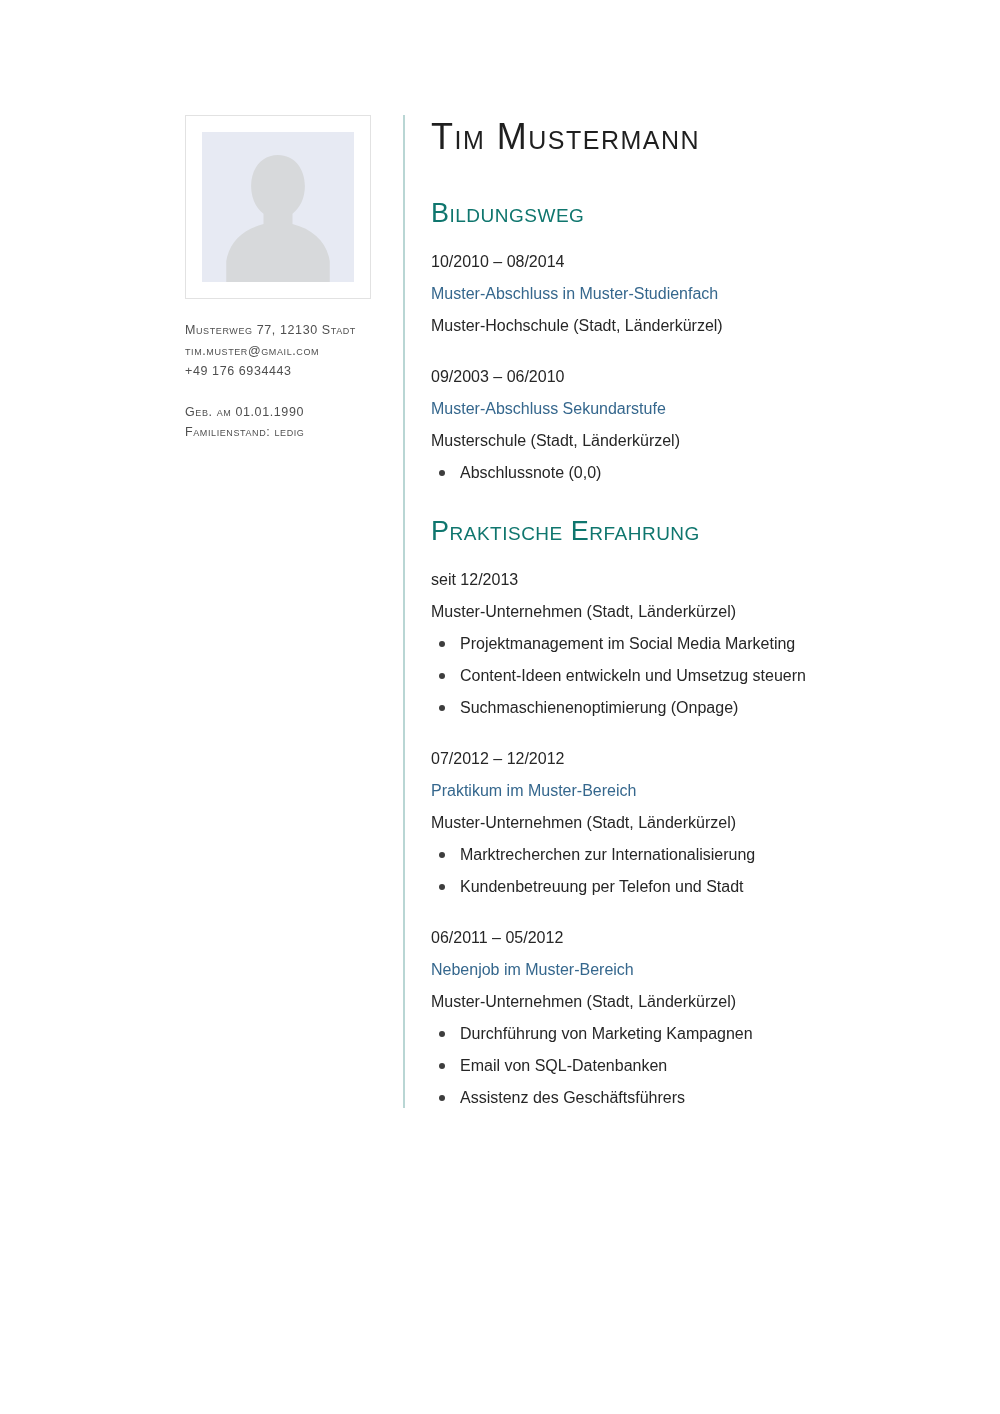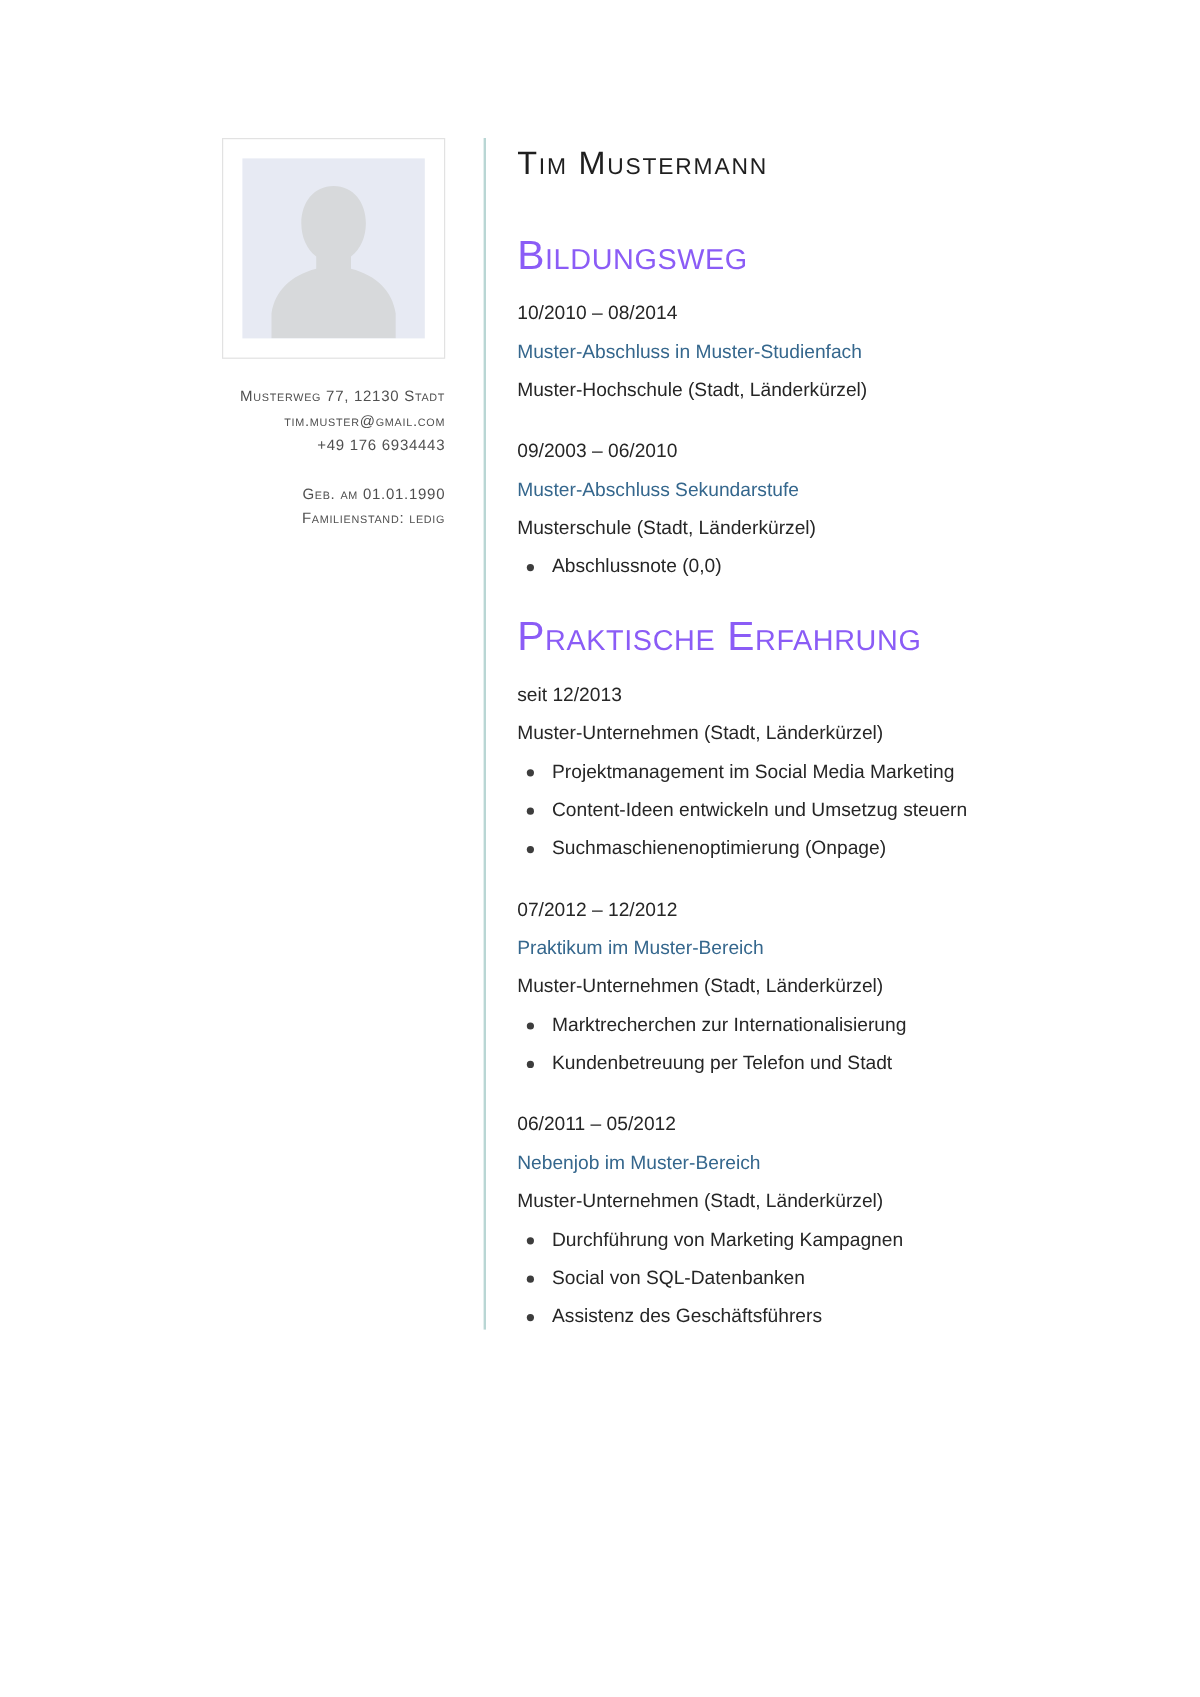--- a/index.html
+++ b/index.html
@@ -33,53 +33,52 @@
     height: 100%;
     background: var(--color-photo_bg, #e7eaf3);
     overflow: hidden;
     display: flex;
     align-items: flex-end;
     justify-content: center;
   }
   .photo svg { width: 100%; height: 92%; color: var(--color-photo_silhouette, #d7d9db); display: block; }
   .contact {
     margin-top: 21px;
-    text-align: right;
     font-size: 12.5px;
     letter-spacing: 0.6px;
     line-height: 20.5px;
     font-variant: small-caps;
     color: var(--color-muted_text, #4f4f4f);
   }
   .contact-group2 { margin-top: 20px; }
   
   .right-col {
     flex: 1;
     margin-left: 32px;
     margin-right: 165px;
     border-left: 2px solid var(--color-accent_line, #b9d6d4);
     padding-left: 26px;
     overflow: hidden;
   }
   .name {
-    font-size: 27px;
+    font-size: 36px;
     font-weight: 300;
     font-variant: small-caps;
     letter-spacing: 1.5px;
     line-height: 43px;
     color: #1f1f1f;
     margin: 0 0 37px 0;
   }
   .section-title {
-    font-size: 34px;
+    font-size: 27px;
     font-weight: 400;
     font-variant: small-caps;
     letter-spacing: 0.5px;
     line-height: 36px;
-    color: #8b5cf6;
+    color: #0f766e;
     margin: 0 0 20px 0;
   }
   .entry { margin: 0 0 30px 0; }
   .section:last-child .entry:last-child { margin-bottom: 0; }
   .entry-period, .entry-org {
     font-size: 16px;
     line-height: 21px;
     margin: 0 0 11px 0;
     color: var(--color-text, #262626);
   }
@@ -180,21 +179,21 @@
             <li>Kundenbetreuung per Telefon und Stadt</li>
           </ul>
         </div>
 
         <div class="entry">
           <div class="entry-period">06/2011 – 05/2012</div>
           <div class="entry-role">Nebenjob im Muster-Bereich</div>
           <div class="entry-org">Muster-Unternehmen (Stadt, Länderkürzel)</div>
           <ul class="entry-bullets">
             <li>Durchführung von Marketing Kampagnen</li>
-            <li>Social von SQL-Datenbanken</li>
+            <li>Email von SQL-Datenbanken</li>
             <li>Assistenz des Geschäftsführers</li>
           </ul>
         </div>
       </div>
     </div>
 
   </div>
 </div>
 
 </body></html>

